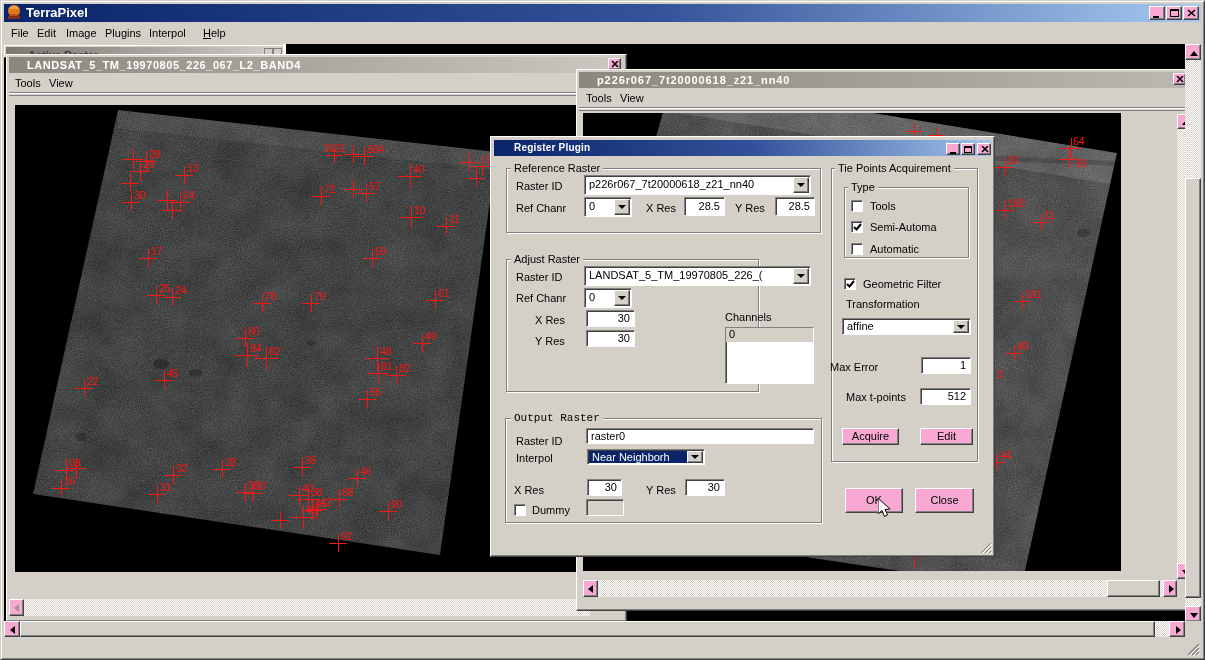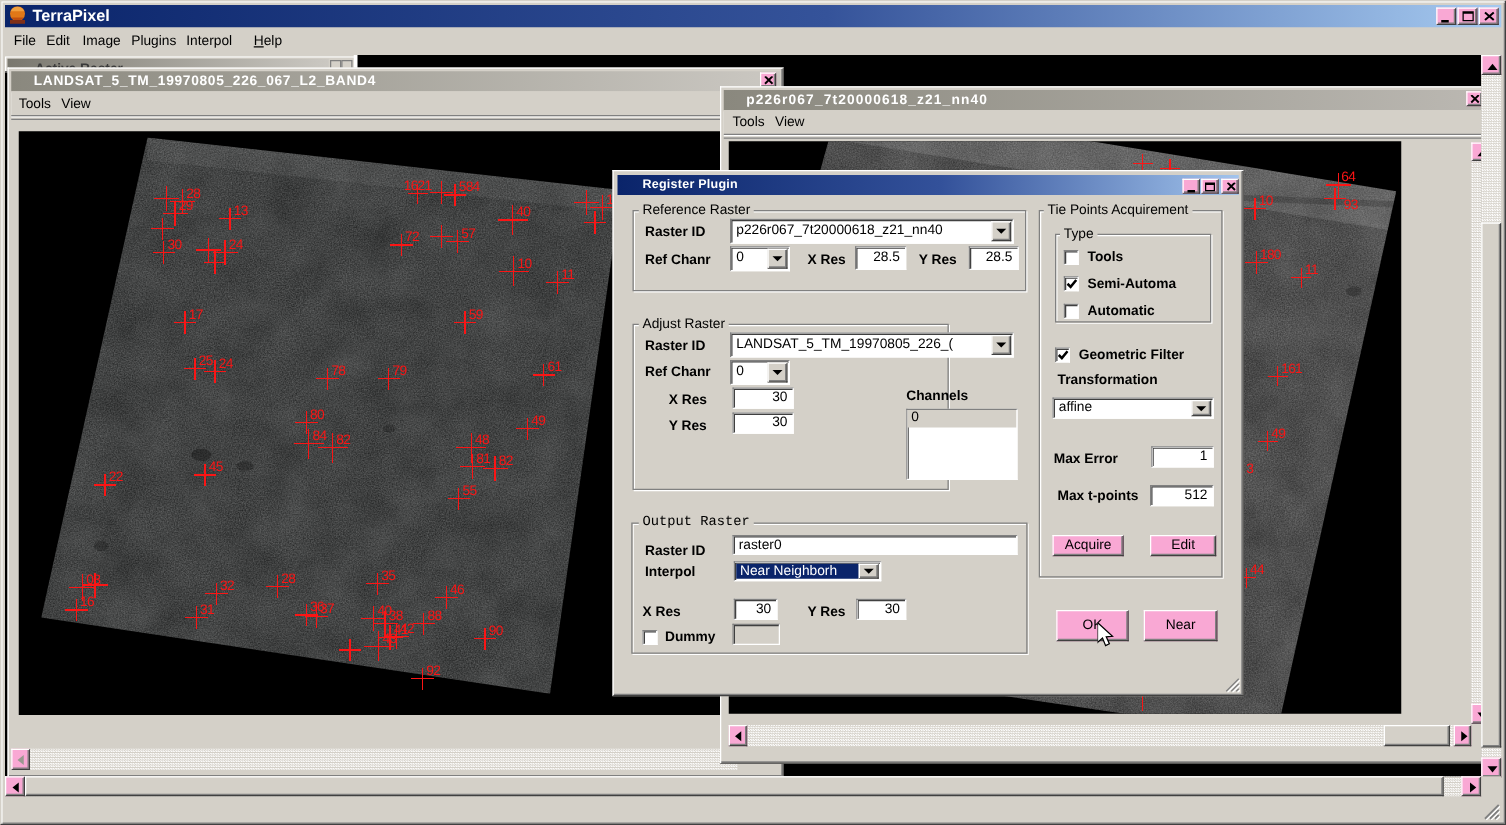--- a/index.html
+++ b/index.html
@@ -4,21 +4,21 @@
 <style>
 * { margin:0; padding:0; box-sizing:border-box; }
 html,body { width:1205px; height:660px; overflow:hidden; }
 body { position:relative; background:#d4d0c8; font-family:"Liberation Sans",sans-serif; font-size:11px; color:#000; }
 .abs { position:absolute; }
 .raised { border:1px solid; border-color:#fff #404040 #404040 #fff; box-shadow:inset -1px -1px 0 #808080, inset 1px 1px 0 #d4d0c8; }
 .etch { border:1px solid #808080; box-shadow:1px 1px 0 #fff, inset 1px 1px 0 #fff; }
 .dither { background:conic-gradient(#fff 25%, #d4d0c8 25% 50%, #fff 50% 75%, #d4d0c8 75%) 0 0 / 2px 2px; }
 .btn { background:#f9a8d4; border:1px solid; border-color:#fff #404040 #404040 #fff; box-shadow:inset -1px -1px 0 #808080; text-align:center; }
 .glabel { position:absolute; background:#d4d0c8; padding:0 3px; top:-7px; }
-.lbl { position:absolute; white-space:nowrap;font-weight:bold; }
+.lbl { position:absolute; white-space:nowrap; }
 .field { position:absolute; background:#fff; border:1px solid; border-color:#808080 #fff #fff #808080; box-shadow:inset 1px 1px 0 #404040; }
 .combo-arrow { position:absolute; right:1px; top:1px; bottom:1px; width:16px; background:#d4d0c8; border:1px solid; border-color:#fff #404040 #404040 #fff; box-shadow:inset -1px -1px 0 #808080; }
 .tri-d { position:absolute; left:50%; top:50%; margin:-2px 0 0 -4px; width:0; height:0; border:4px solid transparent; border-top:4px solid #000; border-bottom:none; }
 .cb { position:absolute; width:12px; height:12px; background:#fff; border:1px solid; border-color:#808080 #fff #fff #808080; box-shadow:inset 1px 1px 0 #404040; }
 .check { position:absolute; left:1px; top:1px; }
 </style>
 </head>
 <body>
 
 <div class="abs" style="left:0;top:0;width:1205px;height:660px;background:#d4d0c8;border:1px solid;border-color:#d4d0c8 #404040 #404040 #d4d0c8;box-shadow:inset 1px 1px 0 #fff,inset -1px -1px 0 #808080;"></div>
@@ -465,33 +465,33 @@
       </svg>
     </div>
   <div class="lbl" style="left:372px;top:141px;">Geometric Filter</div>
   <div class="lbl" style="left:355px;top:161px;">Transformation</div>
   <div class="field" style="left:351px;top:181px;width:129px;height:17px;">
     <div class="abs" style="left:4px;top:1px;">affine</div>
     <div class="combo-arrow">
         <div class="tri-d"></div>
       </div>
   </div>
-  <div class="lbl" style="left:352px;top:224px;text-align:center;">Max Error</div>
+  <div class="lbl" style="left:339px;top:224px;text-align:center;">Max Error</div>
   <div class="field" style="left:430px;top:220px;width:50px;height:17px;">
       <div class="abs" style="right:4px;top:1px;">1</div>
     </div>
   <div class="lbl" style="left:355px;top:254px;">Max t-points</div>
   <div class="field" style="left:429px;top:251px;width:51px;height:17px;">
       <div class="abs" style="right:4px;top:1px;">512</div>
     </div>
   <div class="abs btn" style="left:351px;top:291px;width:57px;height:17px;line-height:15px;">Acquire</div>
   <div class="abs btn" style="left:429px;top:291px;width:53px;height:17px;line-height:15px;">Edit</div>
 
   <div class="abs btn" style="left:354px;top:351px;width:58px;height:25px;line-height:23px;">OK</div>
-  <div class="abs btn" style="left:424px;top:351px;width:59px;height:25px;line-height:23px;">Near</div>
+  <div class="abs btn" style="left:424px;top:351px;width:59px;height:25px;line-height:23px;">Close</div>
 
   <svg width="12" height="12" style="position:absolute;right:2px;bottom:2px;">
     <g stroke="#808080" stroke-width="1">
         <path d="M11 1 L1 11"></path>
         <path d="M11 5 L5 11"></path>
         <path d="M11 9 L9 11"></path>
       </g>
     <g stroke="#fff" stroke-width="1">
         <path d="M12 2 L2 12"></path>
         <path d="M12 6 L6 12"></path>

